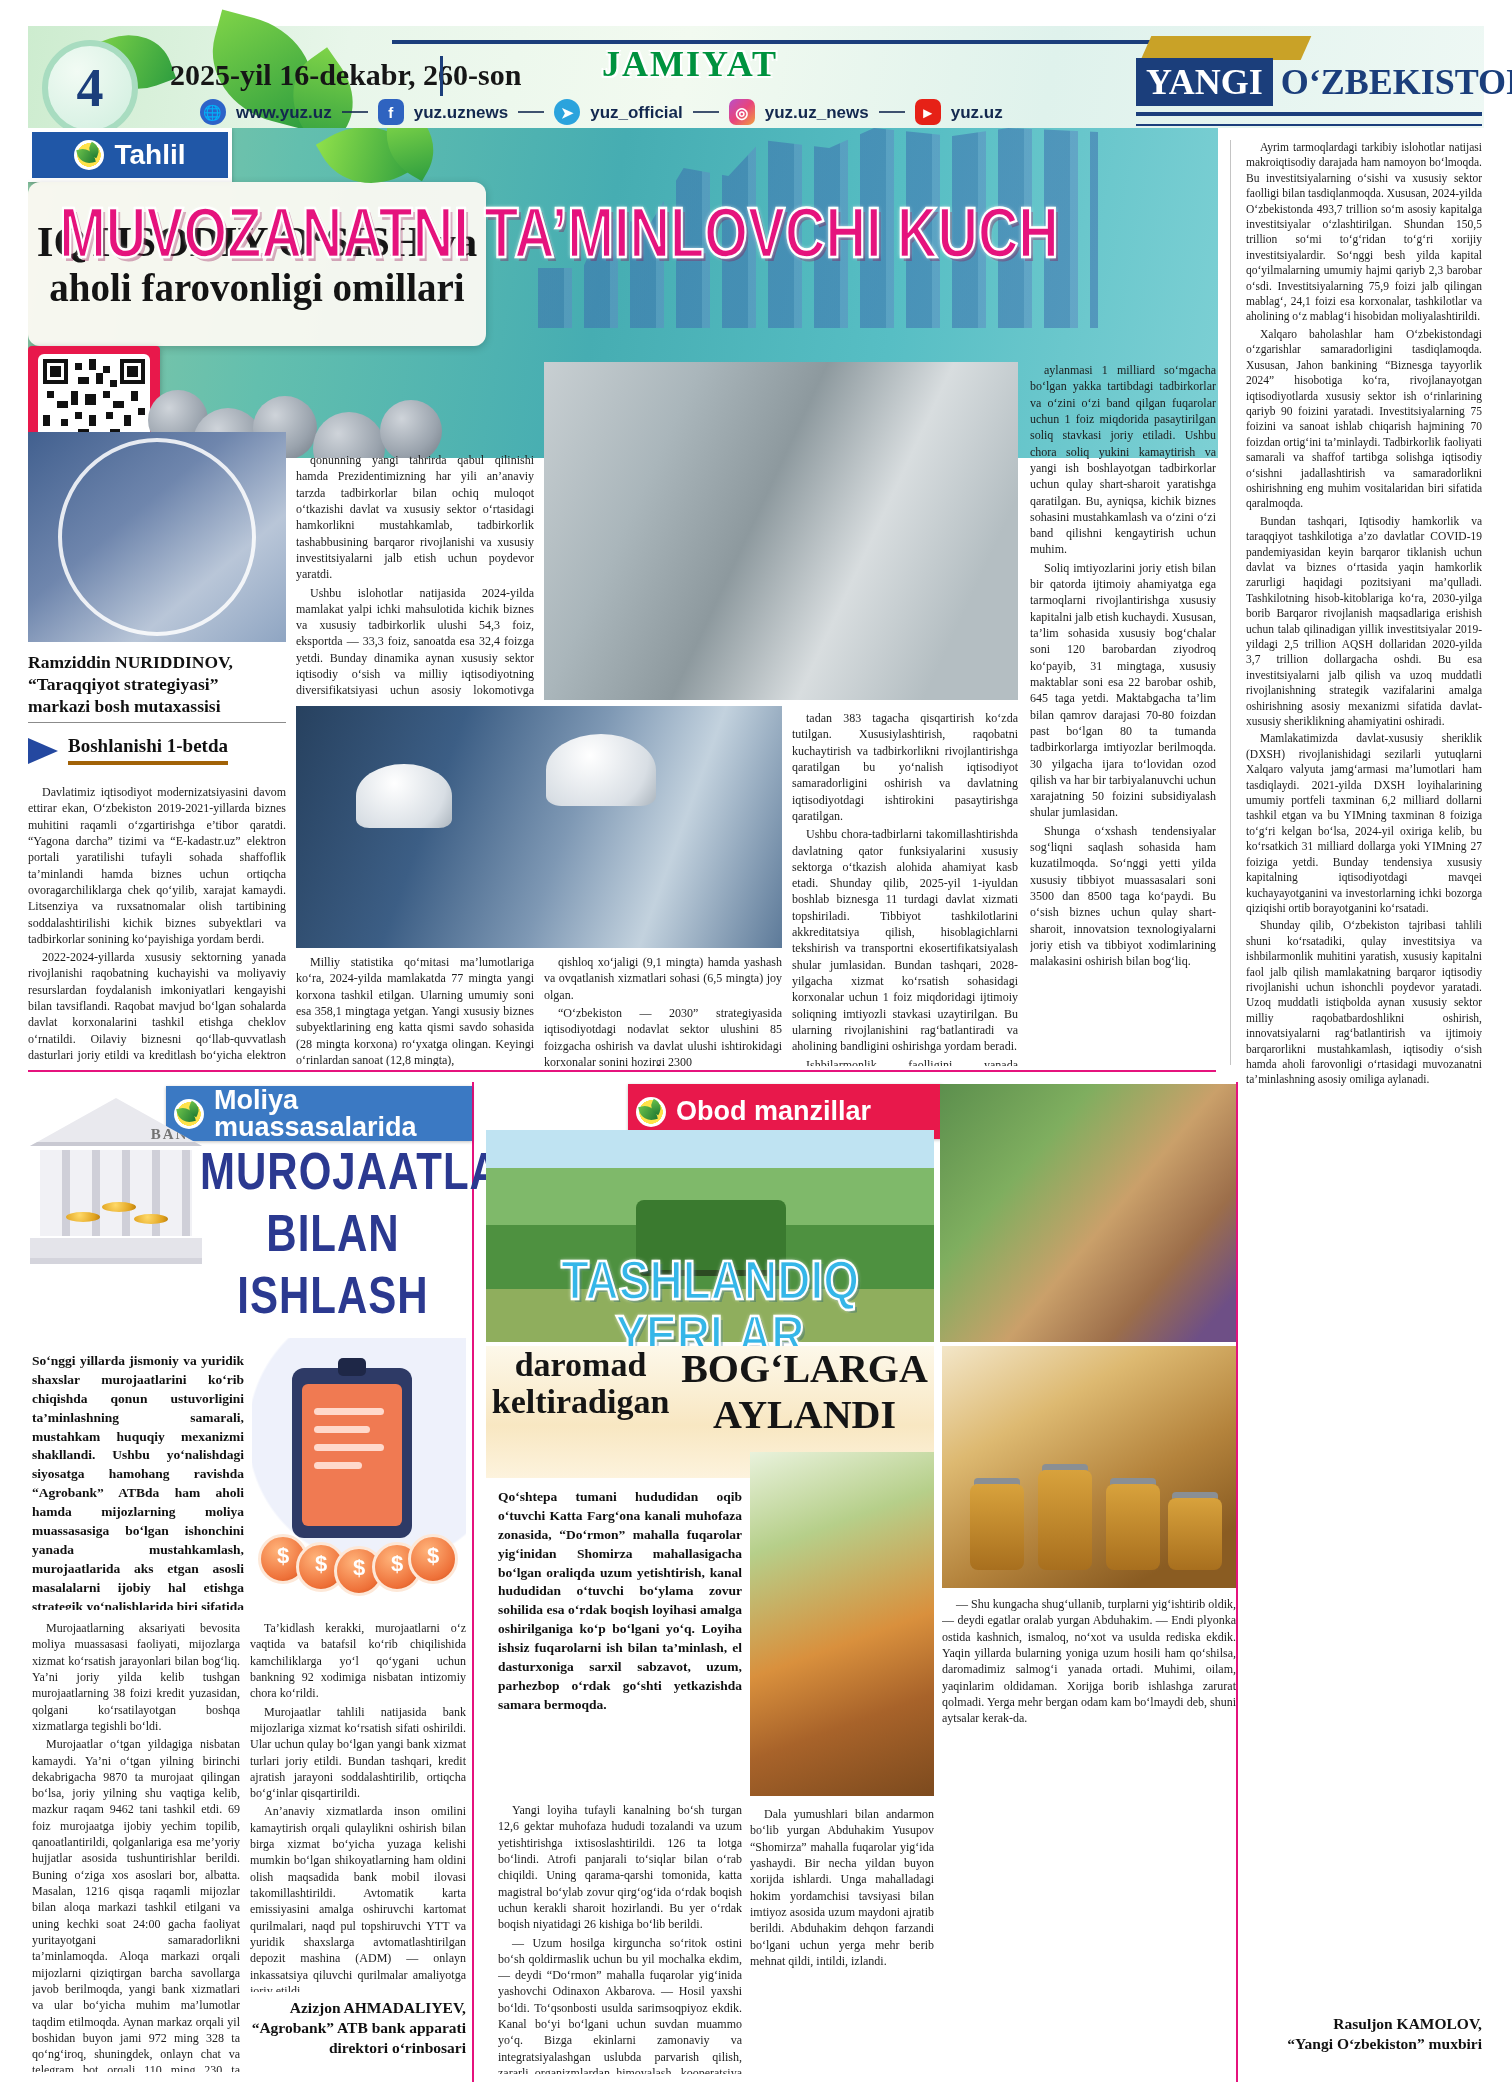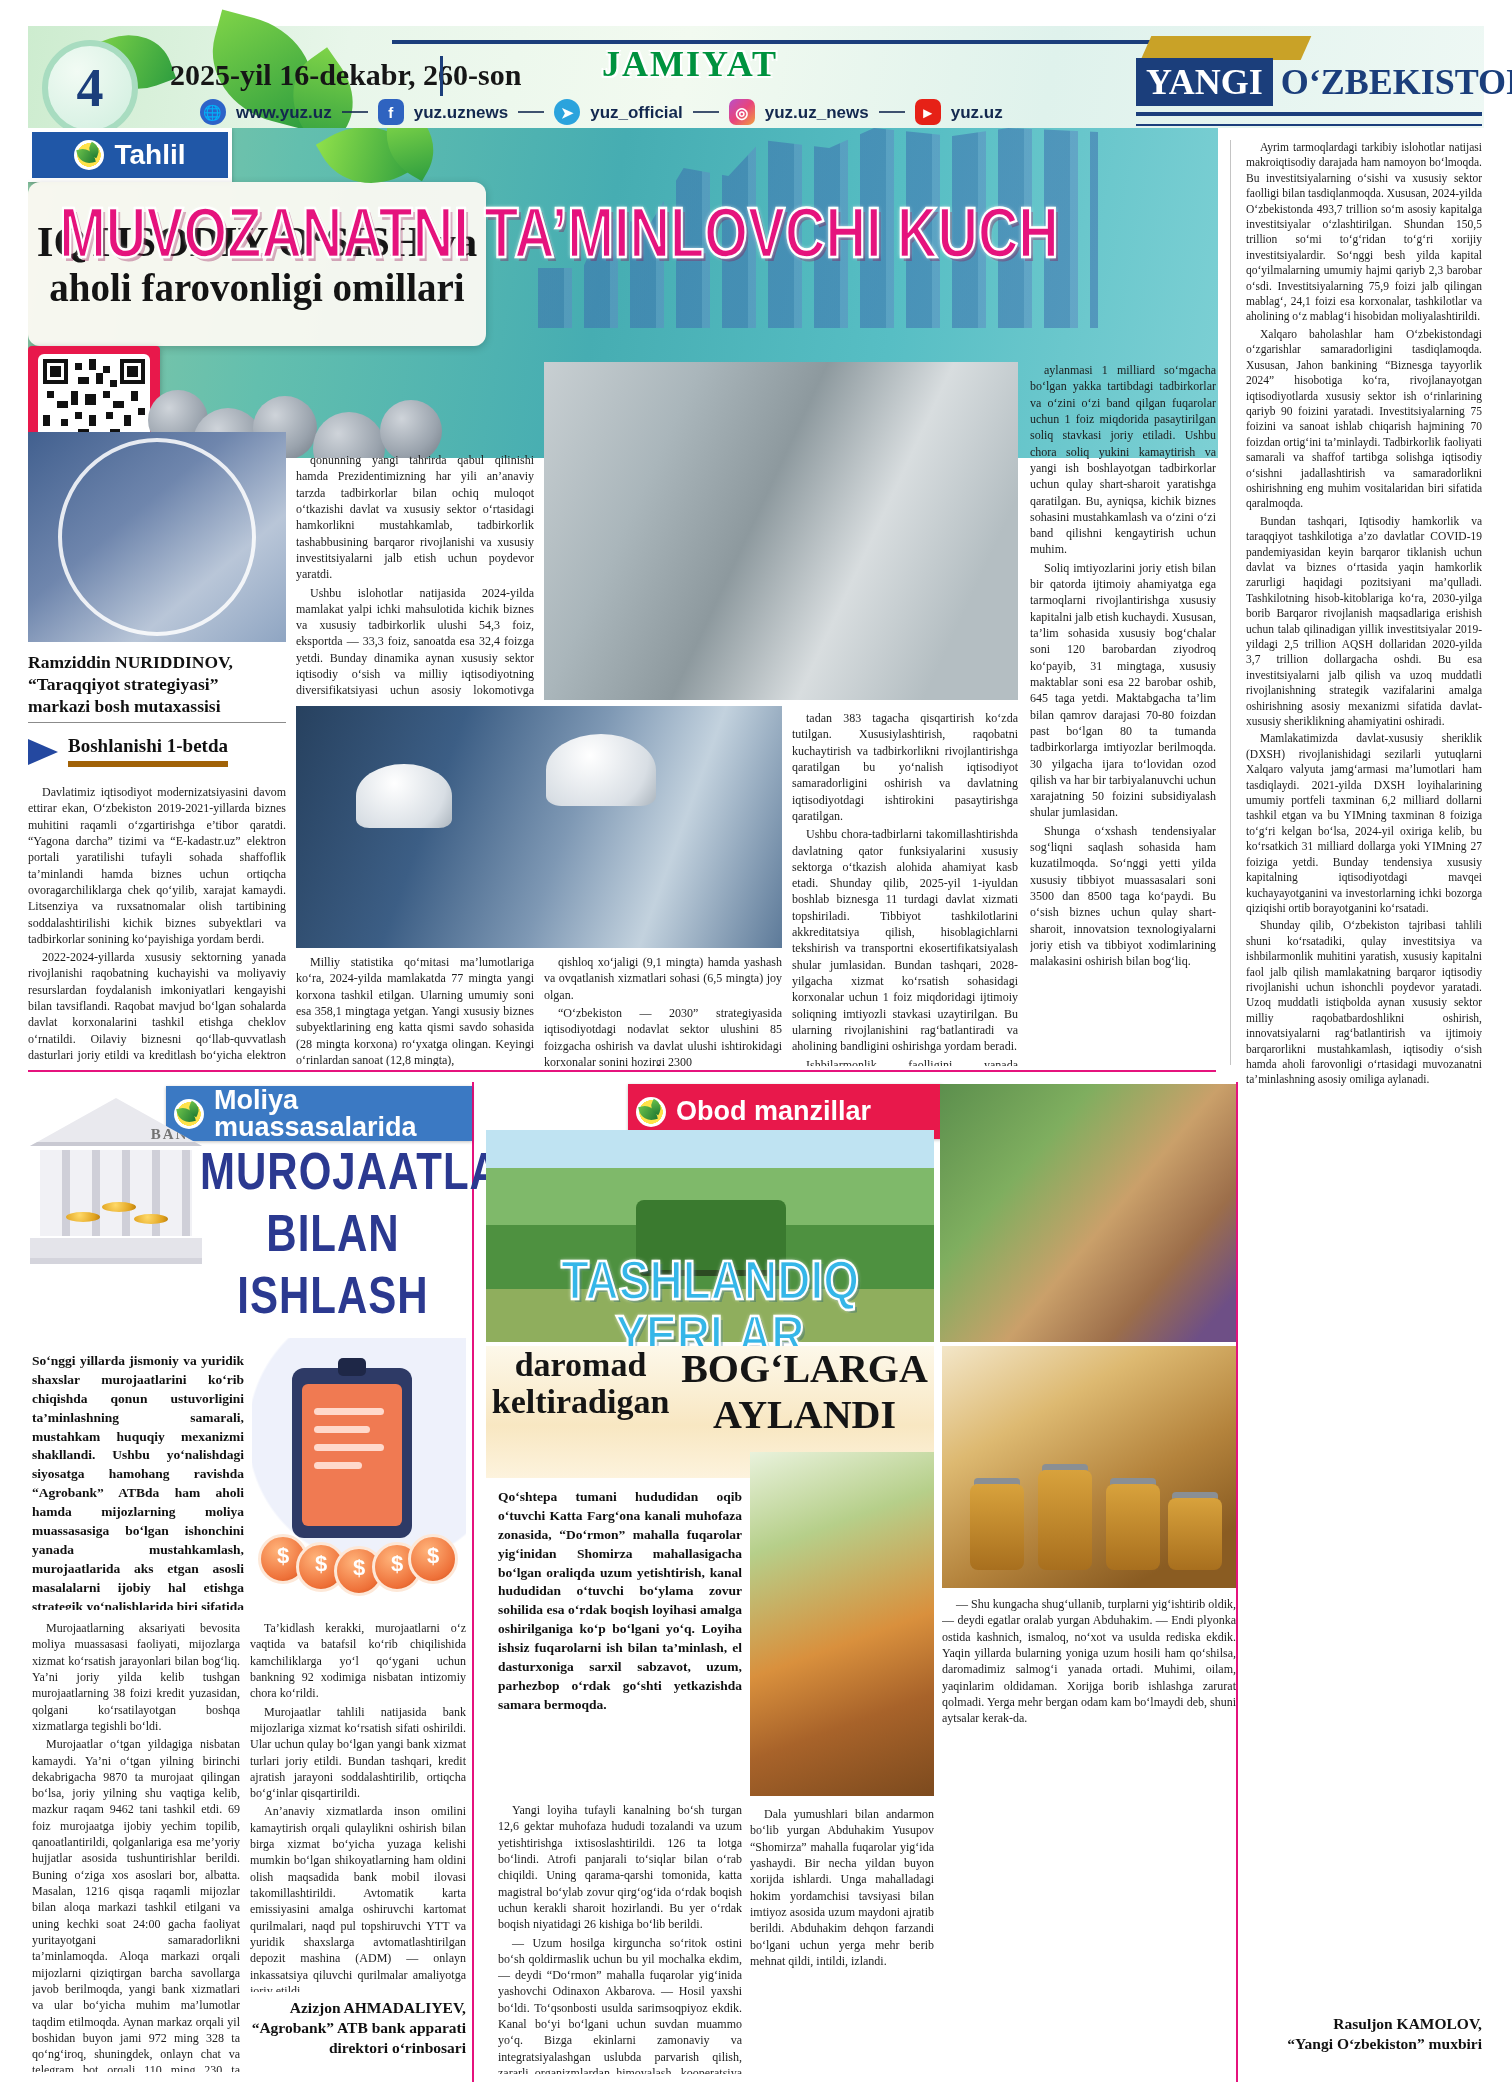--- a/index.html
+++ b/index.html
@@ -62,21 +62,21 @@
      display:flex;flex-direction:column;align-items:center;box-shadow:0 2px 6px rgba(0,0,0,.3)}
   .qr-card{margin-top:8px;width:112px;height:112px;background:#fff;border-radius:6px;padding:5px;box-sizing:border-box}
   
   .author-photo{left:28px;top:432px;width:258px;height:210px;
      background:linear-gradient(140deg,#42608f,#6f86ad 40%,#b9c6d8 70%,#8fa5c2)}
   .author-ring{position:absolute;left:30px;top:6px;width:190px;height:190px;border:4px solid rgba(255,255,255,.85);border-radius:50%}
   .author-name{left:28px;top:652px;width:258px;font:bold 17.5px/1.25 "Liberation Serif",serif;color:#111}
   .author-hr{left:28px;top:722px;width:258px;height:1px;background:#8b8b8b}
   .start-badge{left:28px;top:736px;width:258px;display:flex;align-items:center;gap:10px}
   .start-tri{width:0;height:0;border-top:13px solid transparent;border-bottom:13px solid transparent;border-left:30px solid #2448a0}
-  .start-txt{font:bold 19px/1 "Liberation Serif",serif;color:#111;border-bottom:6px solid #a16207;padding-bottom:6px}
+  .start-txt{font:bold 19px/1 "Liberation Serif",serif;color:#111;border-bottom:4px solid #a16207;padding-bottom:6px}
   .tcol{font:12px/1.36 "Liberation Serif",serif;text-align:justify;color:#1c1c1c;overflow:hidden}
   .tcol p{margin:0 0 2px;text-indent:14px}
   .ph{overflow:hidden}
   .ph-woman{left:544px;top:362px;width:474px;height:338px;
      background:linear-gradient(115deg,#c8cfd2 0%,#aab6bb 25%,#8d999e 45%,#d8dddf 65%,#b4bec2 85%);}
   .ph-eng{left:296px;top:706px;width:486px;height:242px;
      background:linear-gradient(110deg,#27415f 0%,#3c5e85 30%,#7e98b4 55%,#c3d2de 75%,#5d7a99 100%)}
   .helmet{position:absolute;background:radial-gradient(circle at 40% 30%,#fff,#d8dee4 70%,#aab4bd);border-radius:50% 50% 14% 14%}
   .divider-h{left:28px;top:1070px;width:1188px;height:2px;background:#e5137d}
   .divider-v1{left:472px;top:1082px;width:2px;height:1000px;background:#e5137d}

